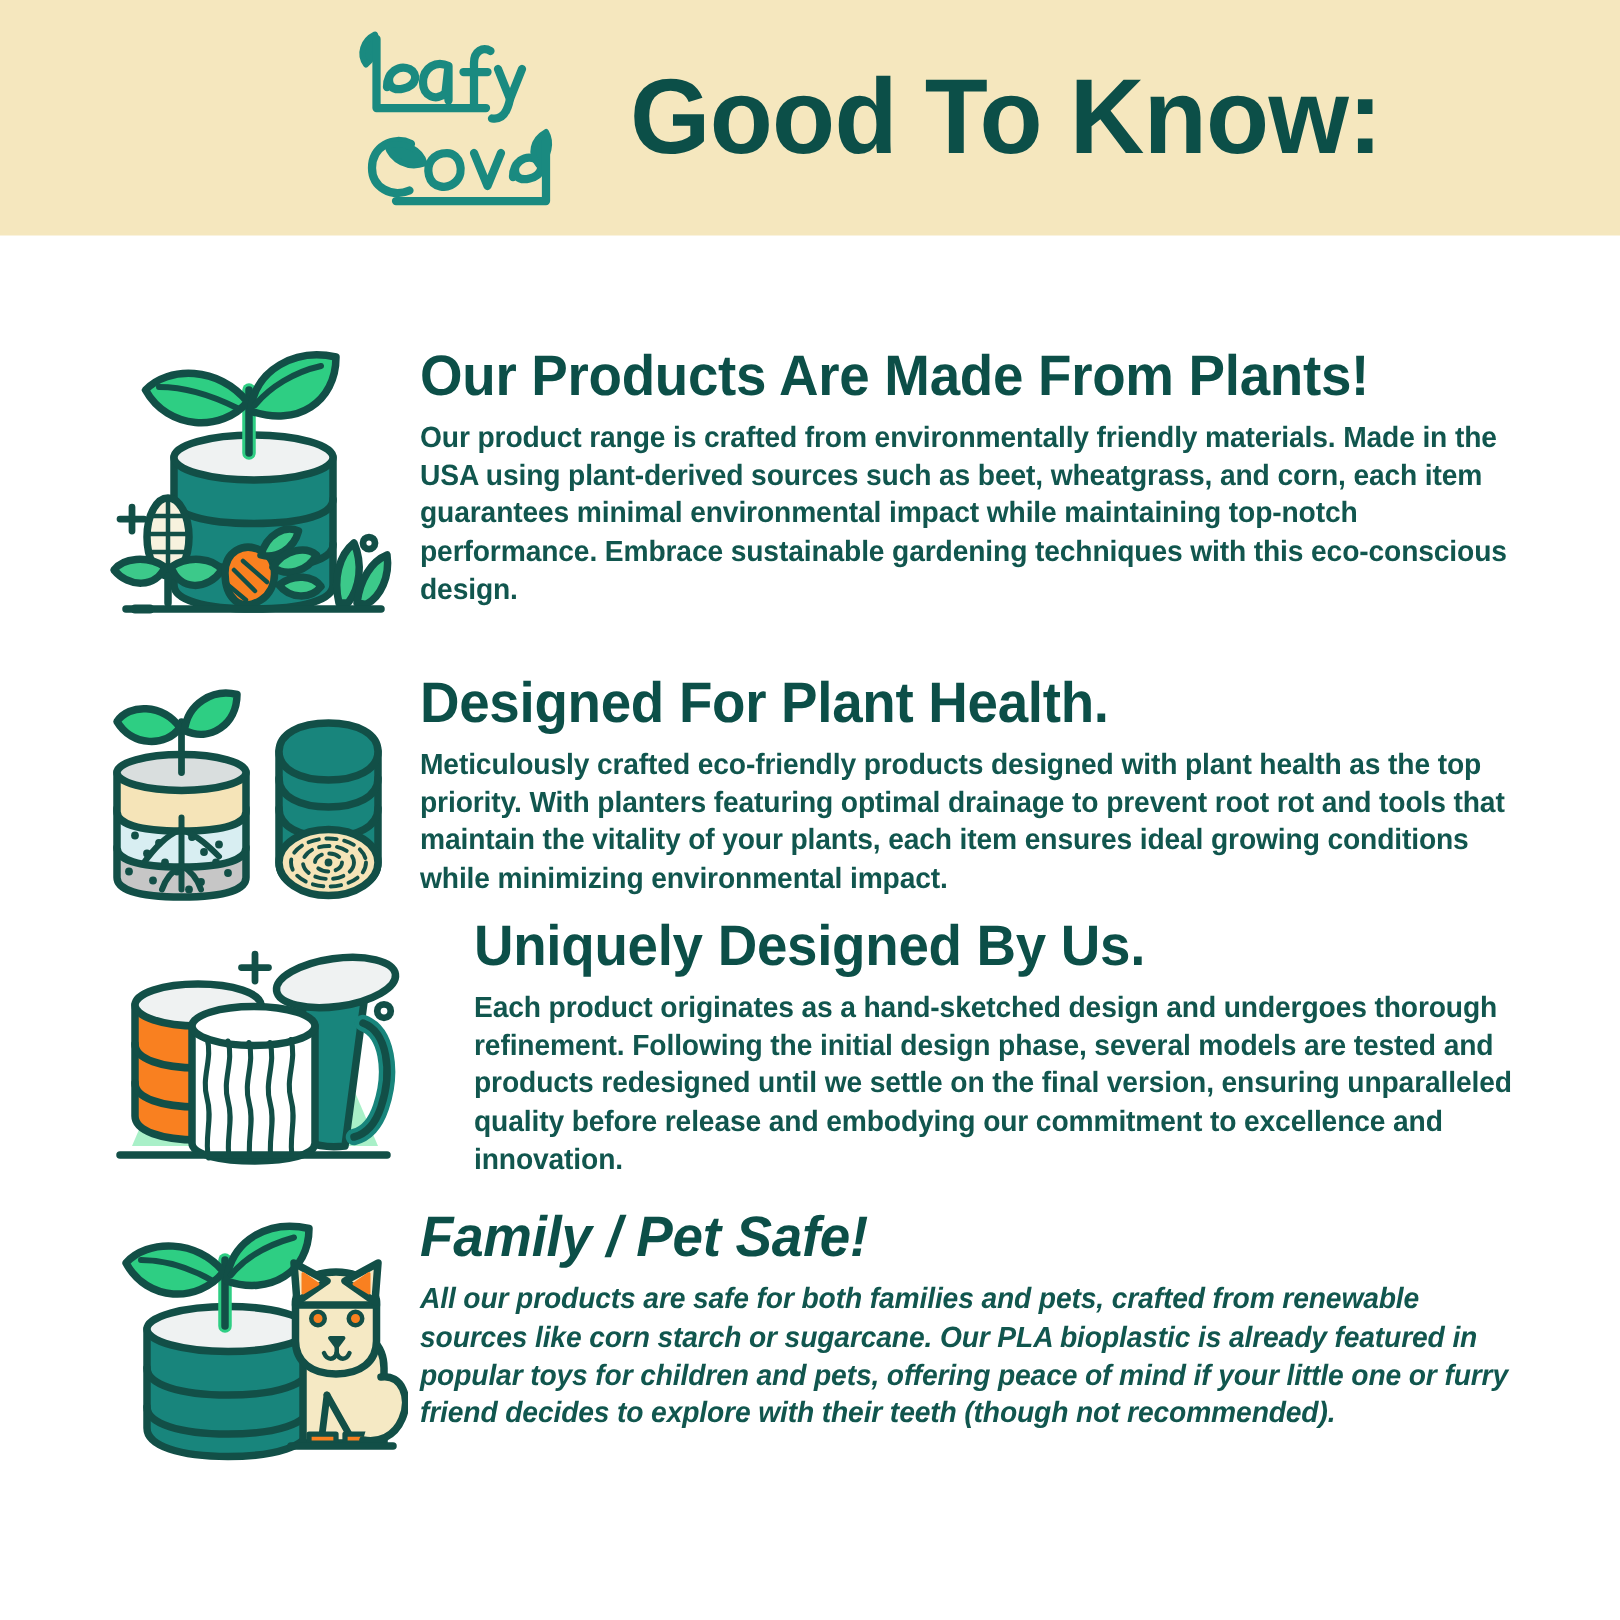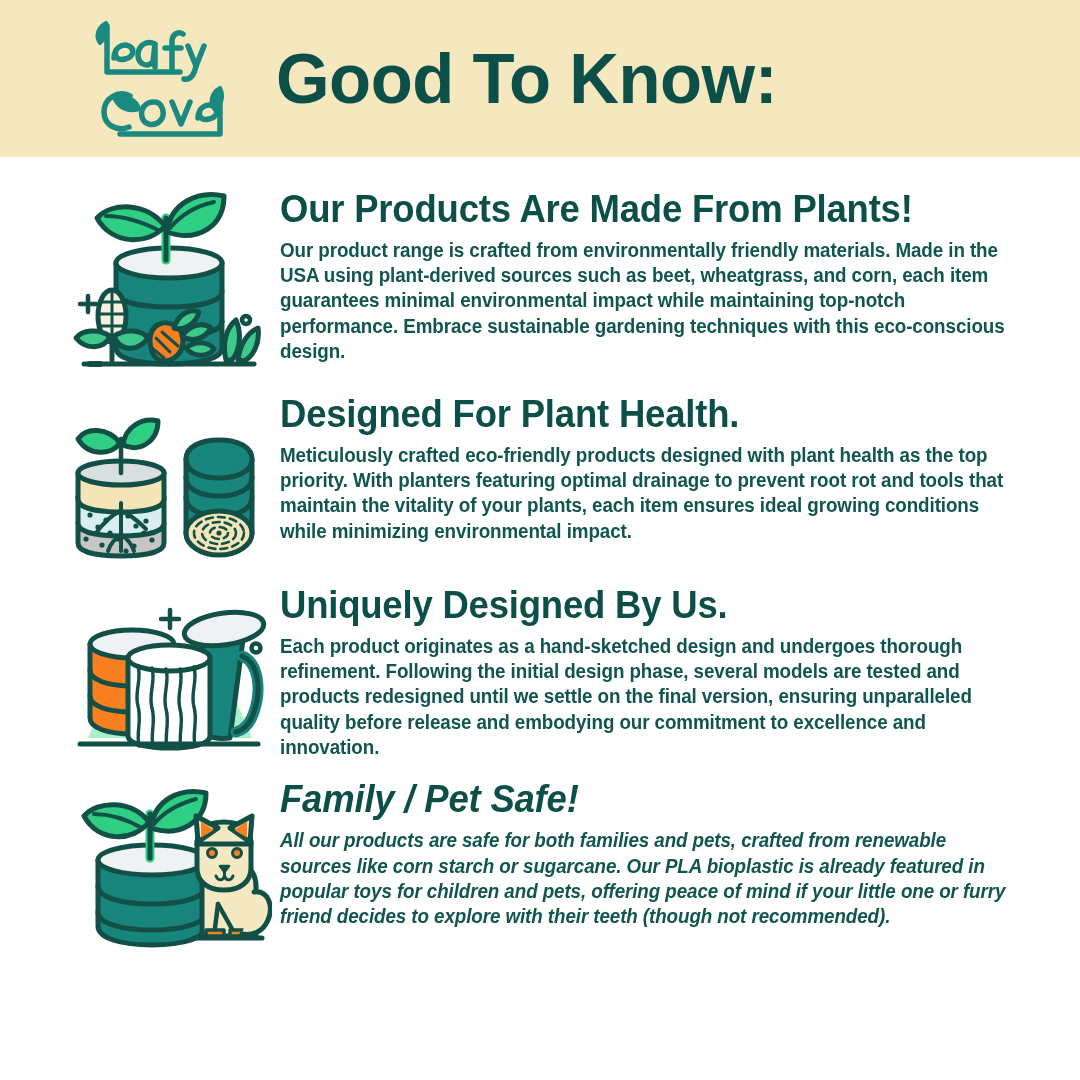--- a/index.html
+++ b/index.html
@@ -18,20 +18,21 @@
 
   
   #header-band {
     position: absolute;
     left: 0; top: 0;
     width: 1080px;
     height: 157px;
     background: #F5E7BE;
     display: flex;
     align-items: center;
+    justify-content: center;
   }
   #brand-logo {
     width: 190px;
     height: 130px;
     margin-left: 62px;
     flex: 0 0 auto;
     display: block;
   }
   #page-title {
     margin-left: 24px;
@@ -89,23 +90,23 @@
     font-size: 19.5px;
     line-height: 25.3px;
     color: #11564E;
     margin: 0;
     letter-spacing: -0.1px;
     transform: scaleX(0.965);
     transform-origin: left top;
   }
 
   
-  #row-1 { margin-top: 31px; }
-  #row-2 { margin-top: 22px; }
-  #row-3 { margin-top: 16px; }
+  #row-1 { margin-top: 73px; }
+  #row-2 { margin-top: 22px; align-items: center; }
+  #row-3 { margin-top: 0; gap: 36px; }
   #row-4 { margin-top: 18px; }
 
   #row-1 .feature-text { padding-top: 2px; }
   #row-2 .feature-text { padding-top: 0px; }
   #row-3 .feature-text { padding-top: 0px; }
   #row-4 .feature-text { padding-top: 2px; font-style: italic; }
 
   #row-2 .feature-icon-wrap { padding-top: 20px; }
   #row-3 .feature-icon-wrap { padding-top: 10px; }
   #row-4 .feature-icon-wrap { padding-top: 8px; }

